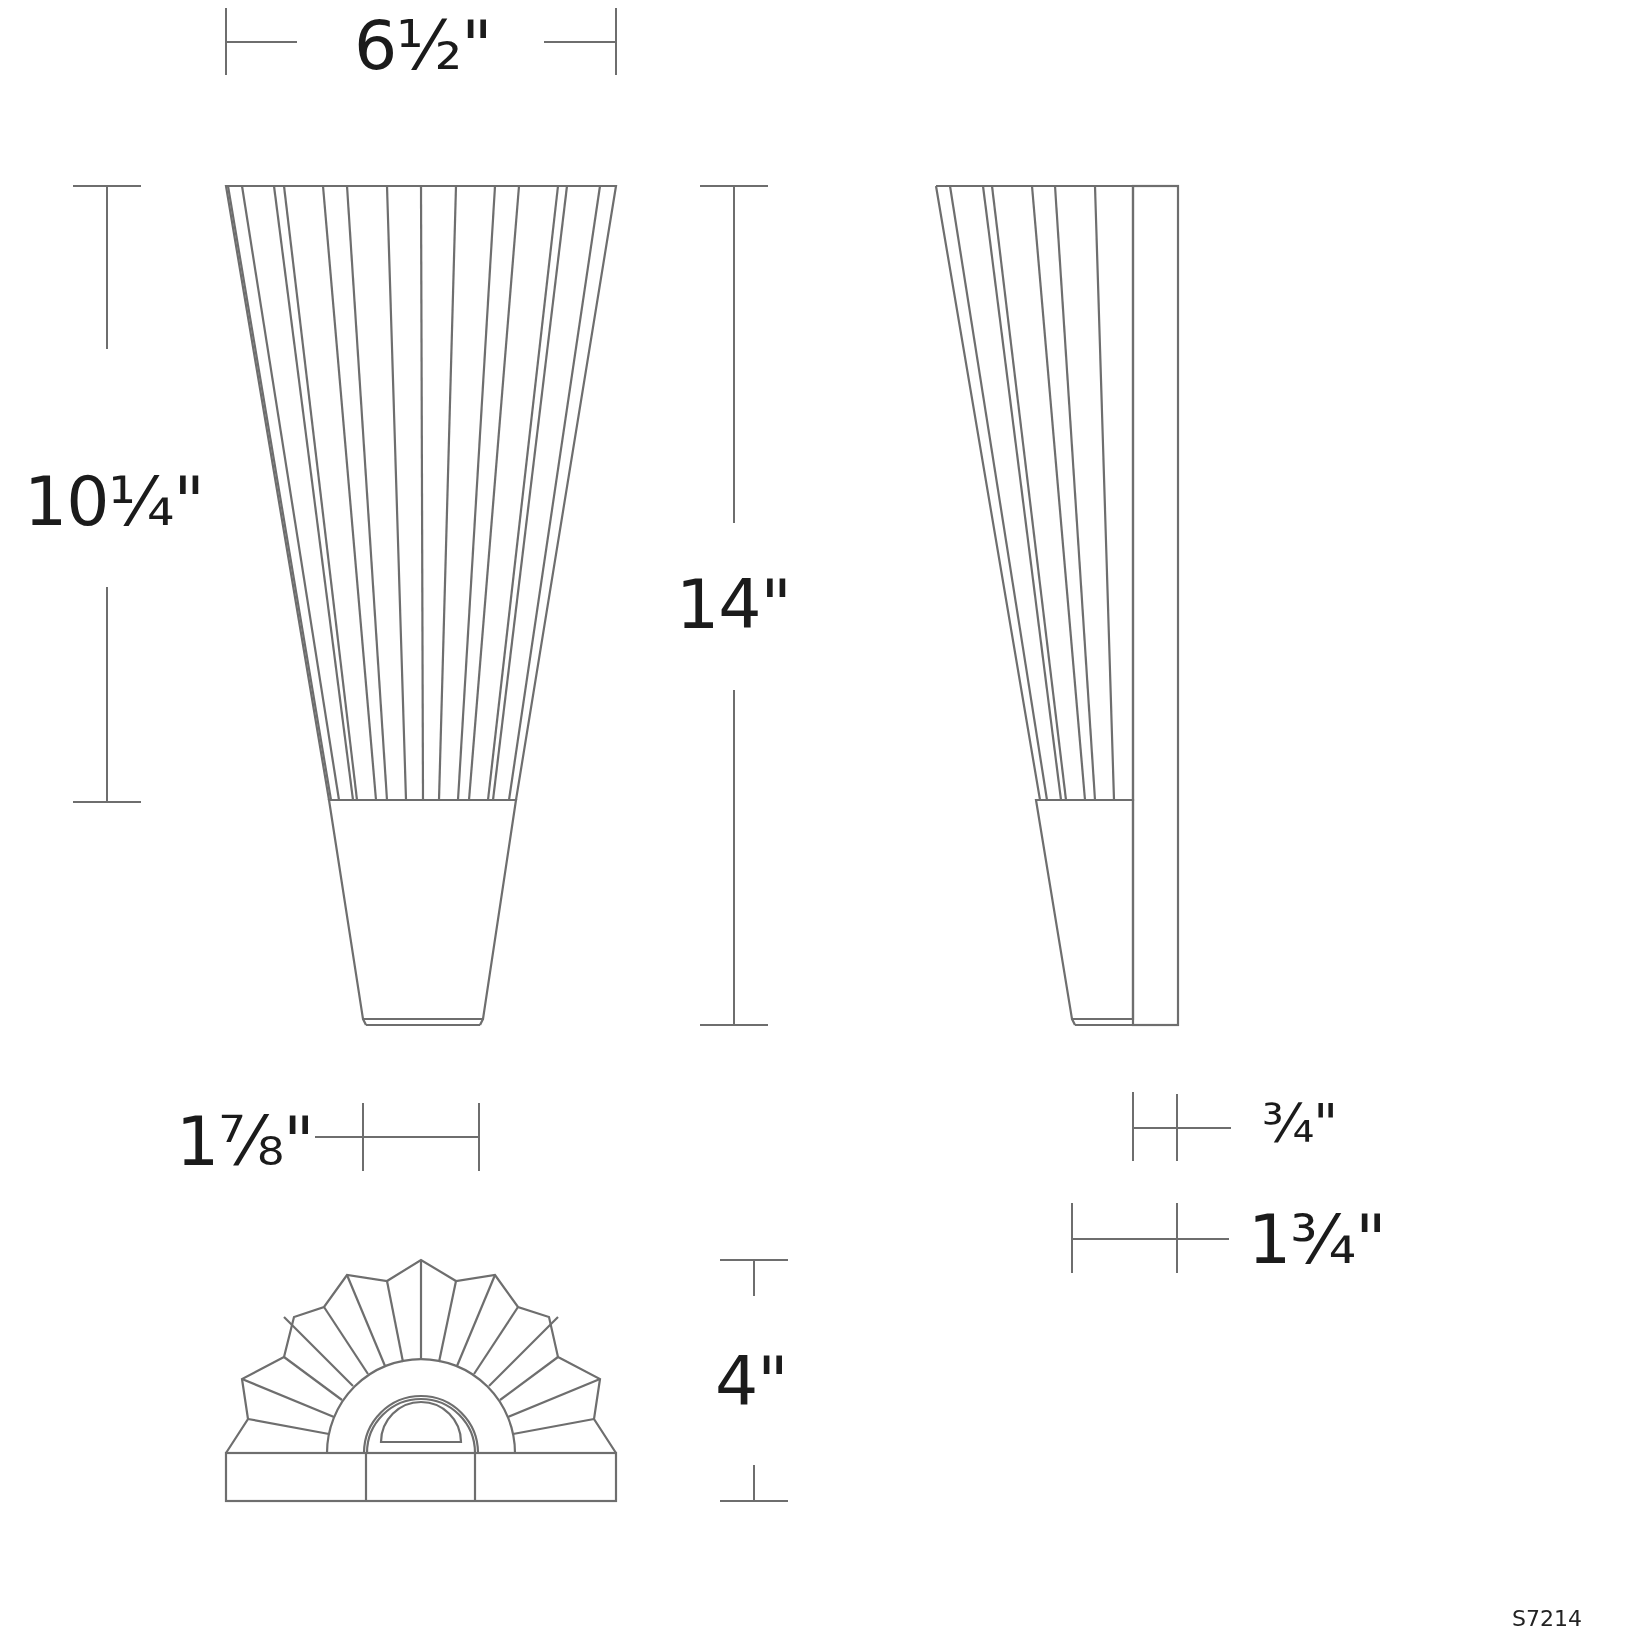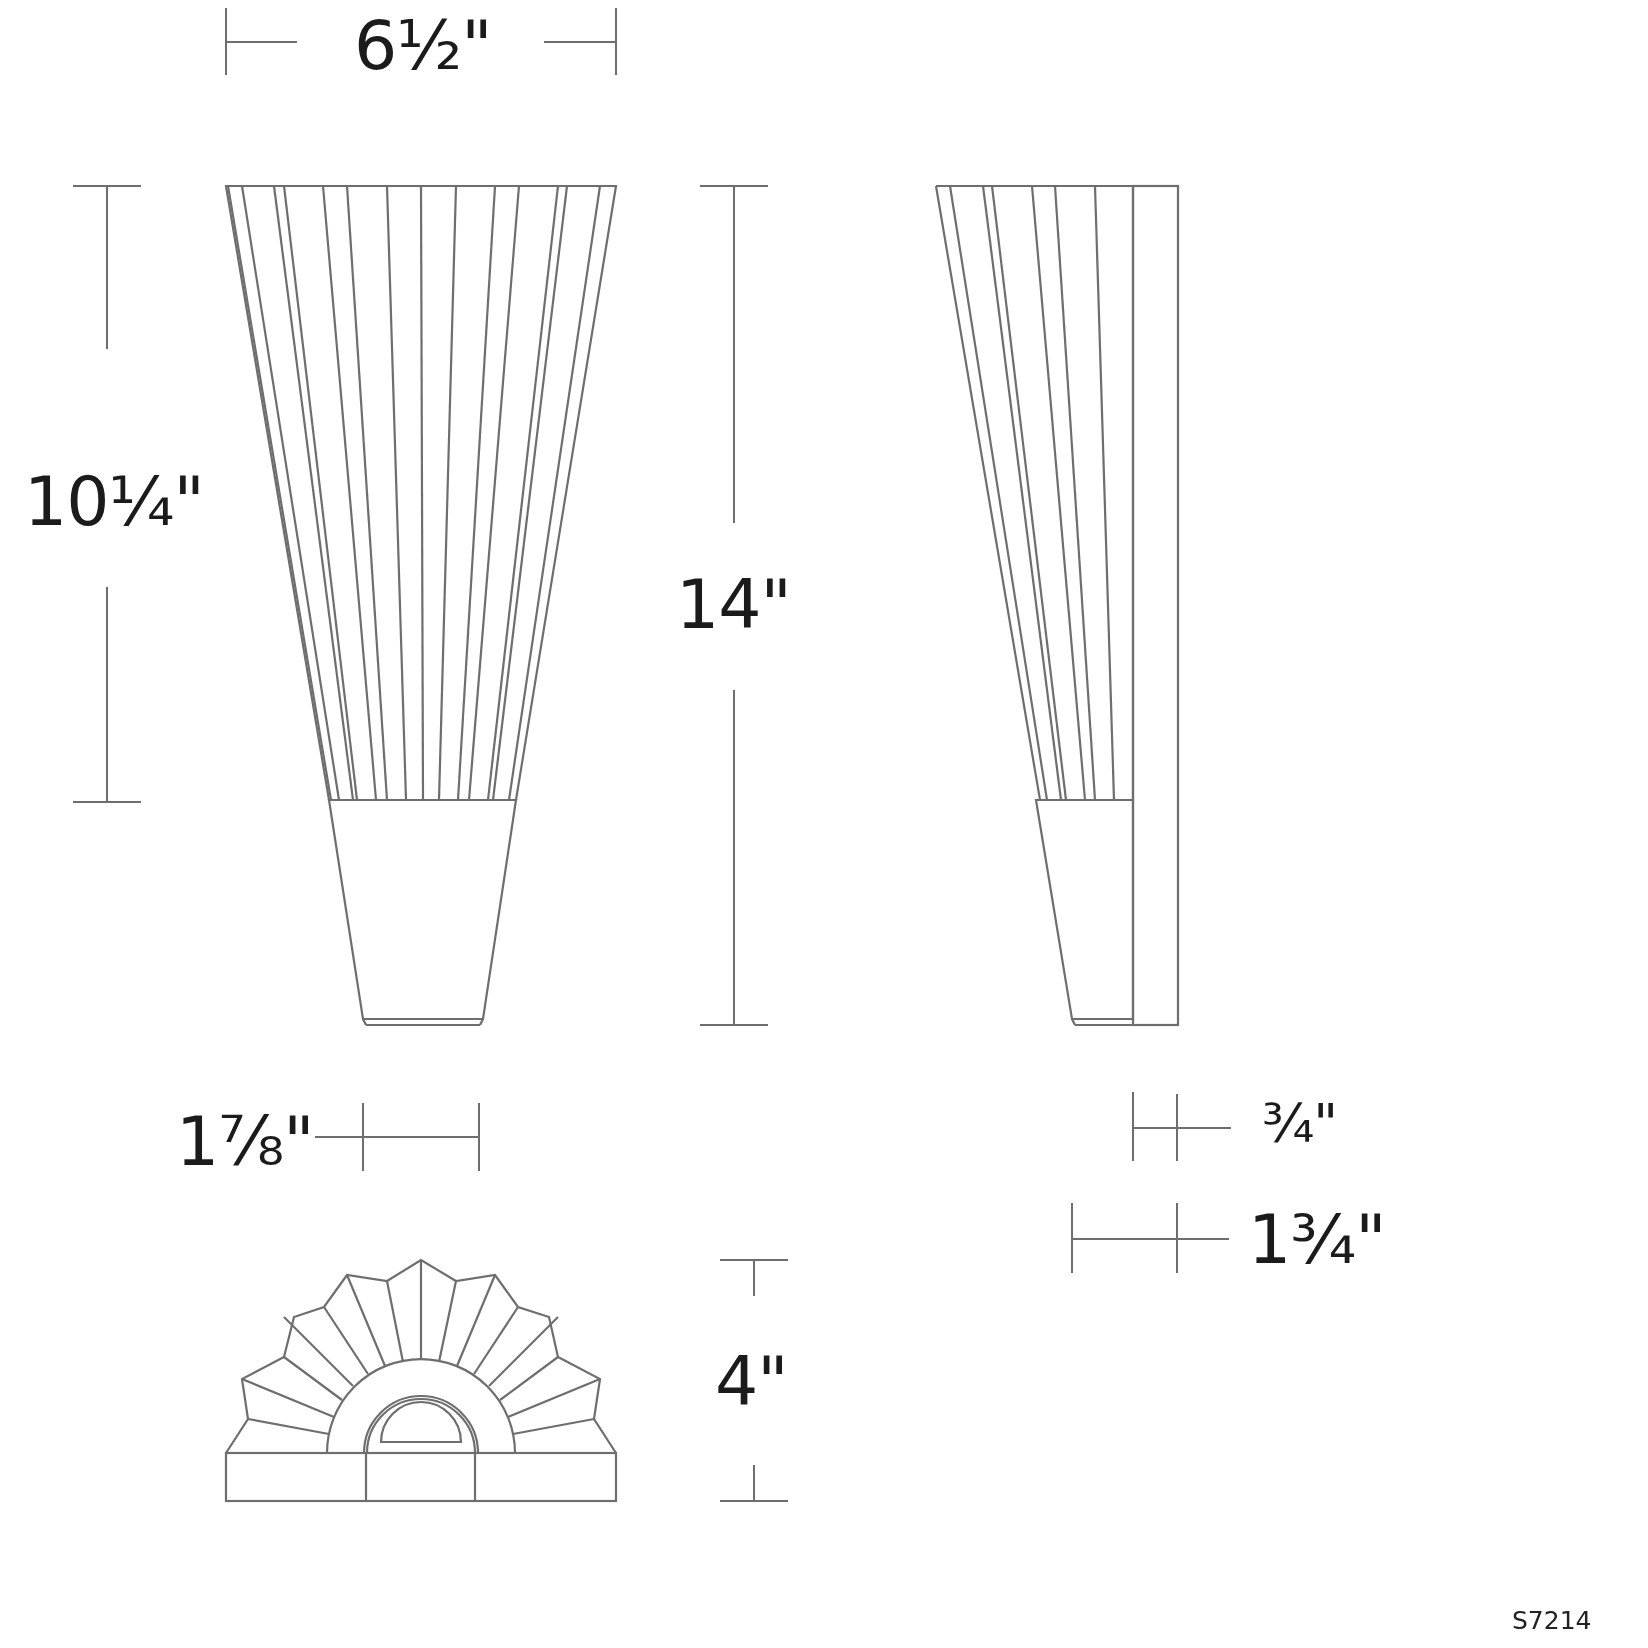--- a/index.html
+++ b/index.html
@@ -3,21 +3,21 @@
 <meta charset="utf-8">
 <style>
   html, body { margin: 0; padding: 0; background: #ffffff; }
   body { width: 1648px; height: 1648px; position: relative; overflow: hidden; font-family: "DejaVu Sans", sans-serif; }
   svg#drawing { position: absolute; left: 0; top: 0; }
   .ln { stroke: #6e6e6e; stroke-width: 2.2; fill: none; stroke-linecap: butt; stroke-linejoin: miter; }
   .dim { stroke: #6e6e6e; stroke-width: 2; fill: none; }
   .label { position: absolute; color: #1b1b1b; white-space: nowrap; line-height: 1; letter-spacing: -1px; }
   .big { font-size: 68px; }
   .mid { font-size: 54px; }
-  .small { font-size: 25px; color: #222; letter-spacing: 0; }
+  .small { font-size: 22px; color: #222; letter-spacing: 0; }
 </style>
 </head>
 <body>
 
 <svg id="drawing" width="1648" height="1648" viewBox="0 0 1648 1648" xmlns="http://www.w3.org/2000/svg">
 
   <g>
     <line class="dim" x1="226" y1="8" x2="226" y2="75"></line>
     <line class="dim" x1="226" y1="42" x2="297" y2="42"></line>
     <line class="dim" x1="544" y1="42" x2="616" y2="42"></line>

